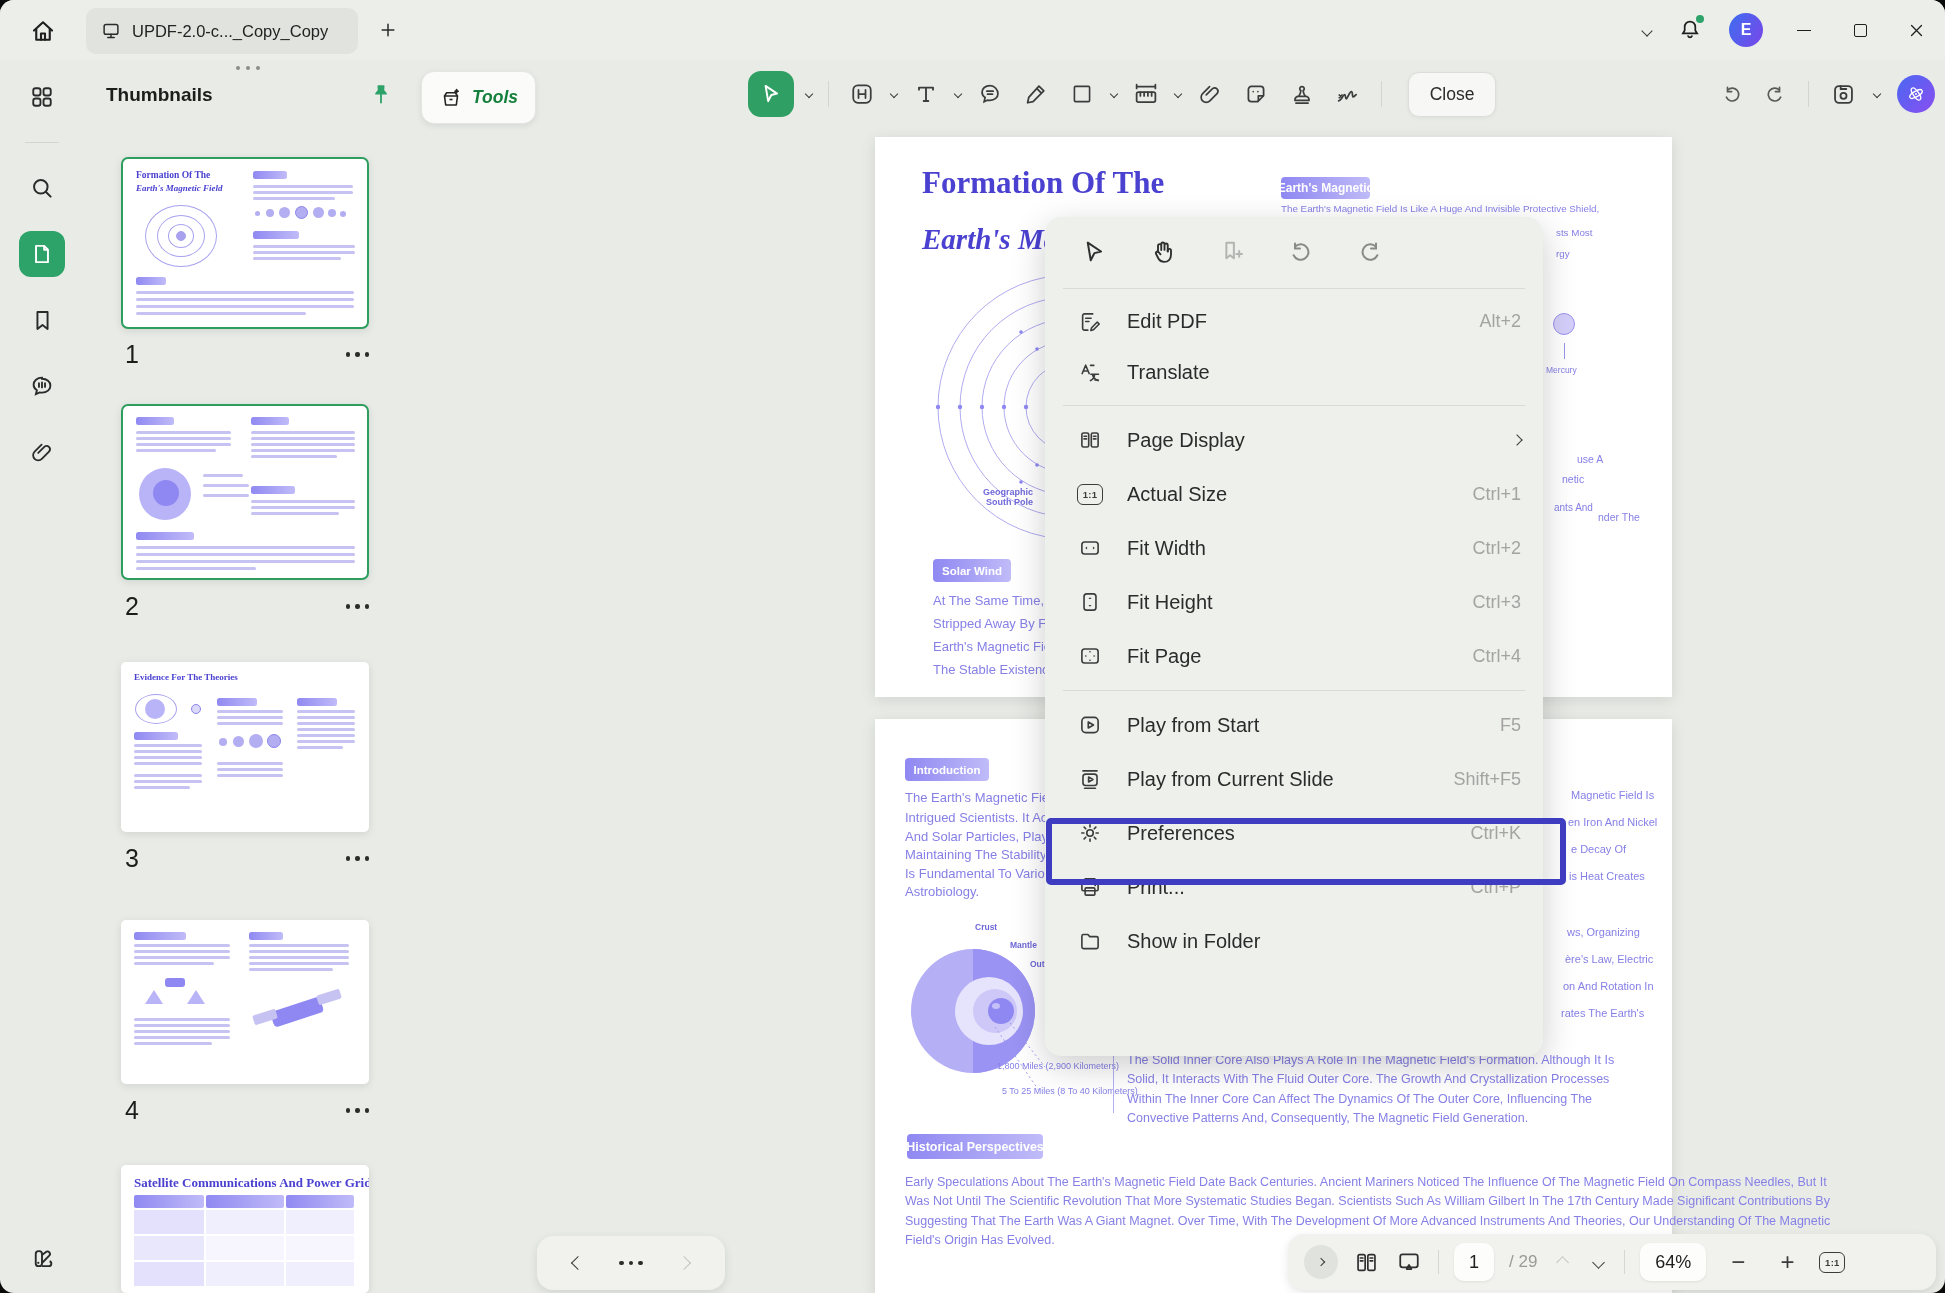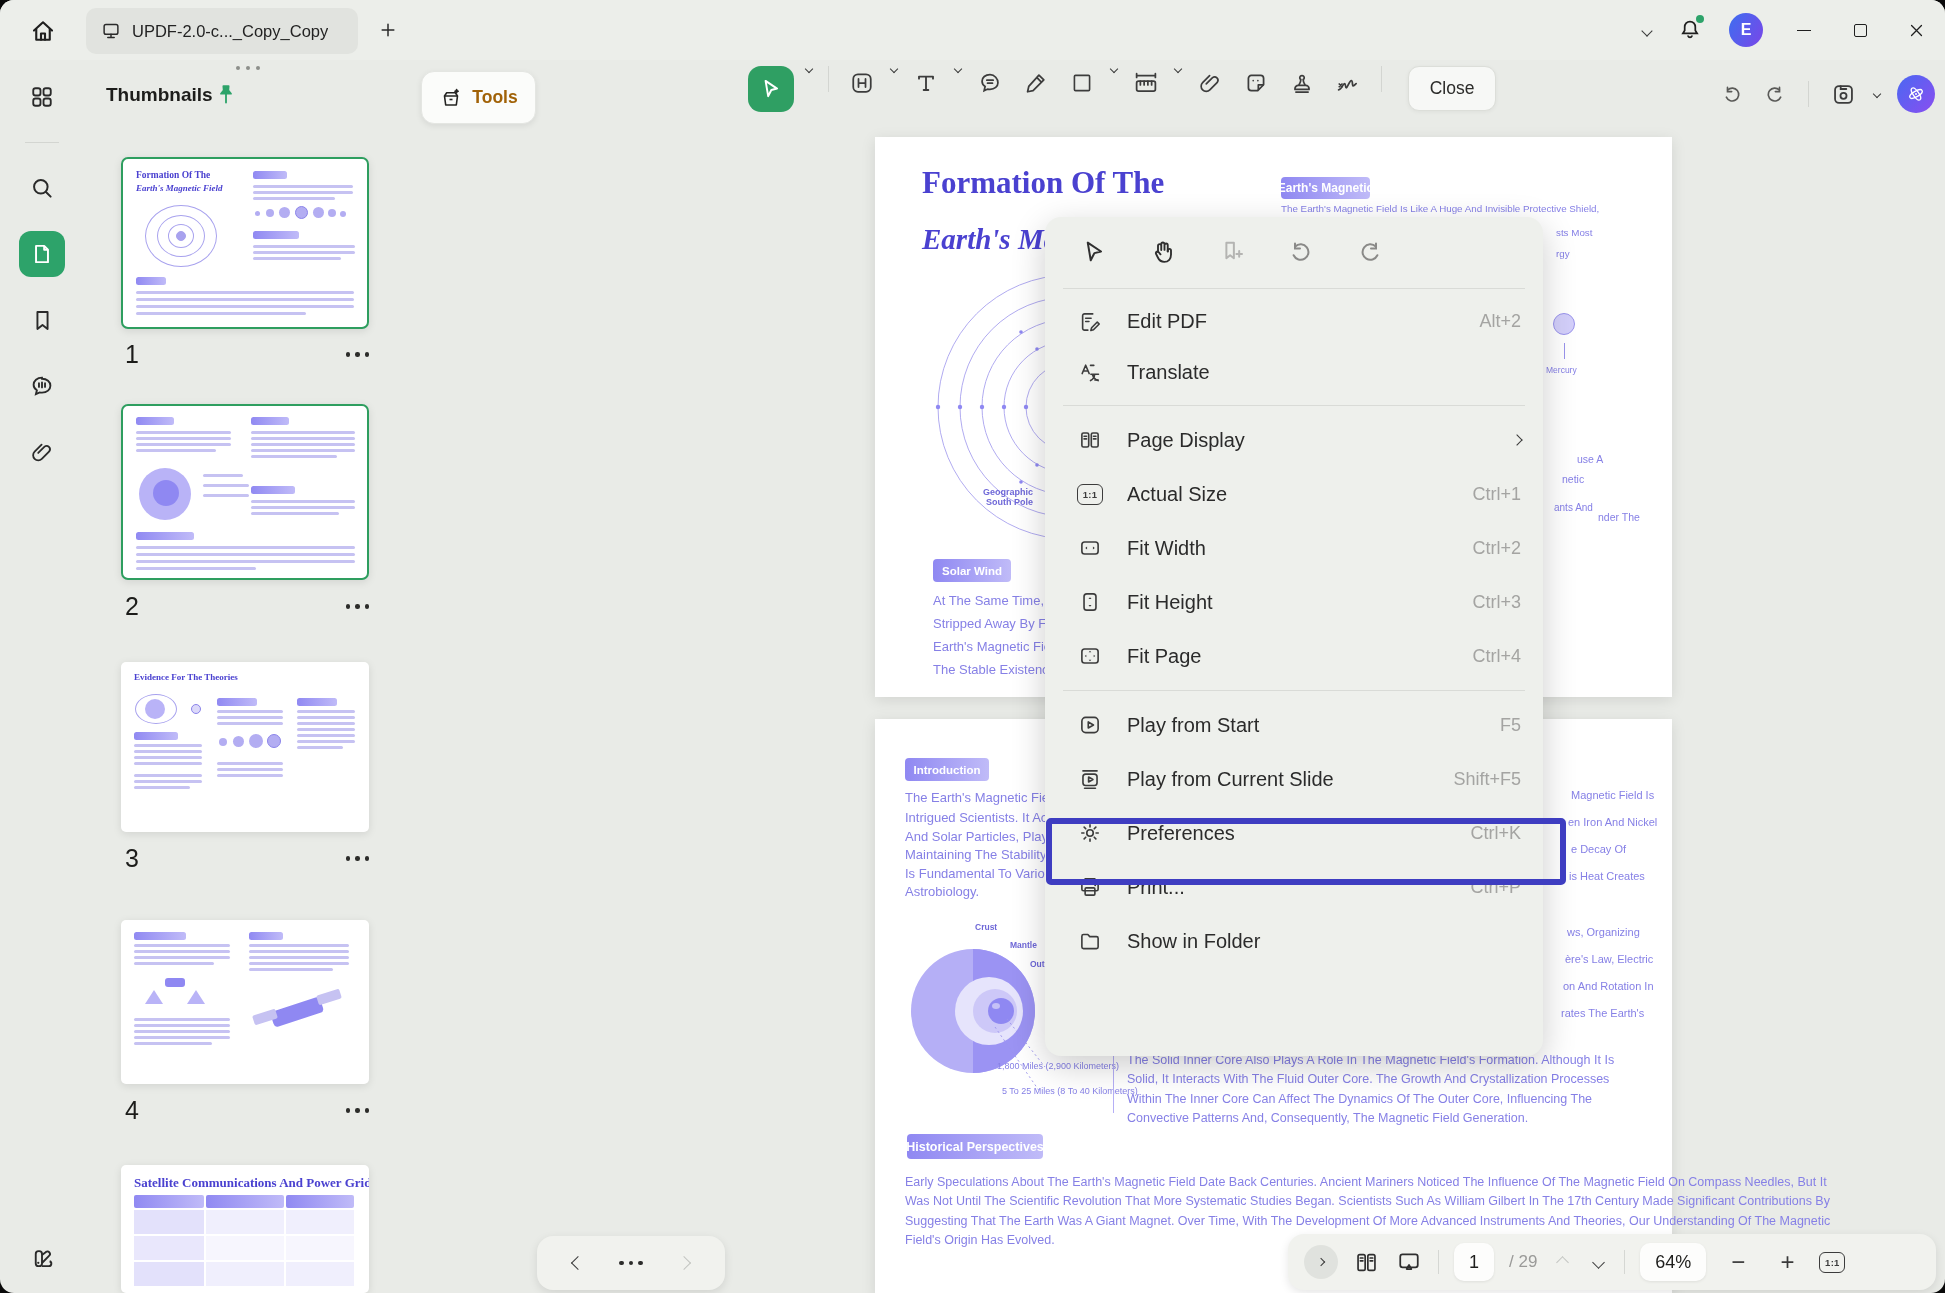--- a/index.html
+++ b/index.html
@@ -31,38 +31,38 @@
   
   .sidebar{position:absolute;left:0;top:60px;width:84px;bottom:0;display:flex;flex-direction:column;align-items:center;}
   .side-ic{width:46px;height:46px;display:flex;align-items:center;justify-content:center;border-radius:12px;margin-bottom:20px;}
   .side-ic.active{background:#2da36a;}
   .side-div{width:34px;border-top:1px solid #d3d5d1;margin:2px 0 22px;}
   .side-bottom{position:absolute;left:19px;bottom:12px;width:46px;height:46px;display:flex;align-items:center;justify-content:center;}
   
   .thumb-panel{position:absolute;left:84px;top:60px;width:336px;bottom:0;}
   .panel-handle{position:absolute;left:152px;top:6px;display:flex;gap:6px;}
   .panel-handle i{width:4px;height:4px;border-radius:50%;background:#8c8e8a;}
-  .panel-head{position:absolute;left:22px;top:22px;right:26px;display:flex;align-items:center;justify-content:flex-start;}
+  .panel-head{position:absolute;left:22px;top:22px;right:26px;display:flex;align-items:center;justify-content:space-between;}
   .panel-title{font-size:19px;font-weight:bold;color:#1d1d1b;}
   .thumb{position:absolute;left:37px;width:248px;background:#fff;border-radius:5px;box-shadow:0 2px 8px rgba(0,0,0,.10);overflow:hidden;}
   .thumb.sel{border:2.5px solid #2e9e5f;border-radius:7px;}
   .thumb-label{position:absolute;left:41px;display:flex;align-items:center;justify-content:space-between;width:244px;}
   .thumb-num{font-size:25px;color:#1c1c1a;}
   .dots3{display:flex;gap:5px;}
   .dots3 i{width:4.5px;height:4.5px;border-radius:50%;background:#2c2c2a;}
   .ln{position:absolute;height:2.5px;background:#c6c2f2;border-radius:2px;}
   .badge-mini{position:absolute;height:8px;border-radius:2.5px;background:linear-gradient(90deg,#9089f2,#c0bbf8);}
   .mini-title{position:absolute;font-family:"Liberation Serif",serif;font-weight:bold;color:#4a41d0;white-space:nowrap;}
   .rings{position:absolute;border:1px solid #a8a2ee;border-radius:50%;}
   .mdot{position:absolute;border-radius:50%;background:#b3adf2;}
   
   .tools-btn{position:absolute;left:421px;top:71px;width:115px;height:53px;background:#fbfcfa;border:1px solid #e4e6e2;
              border-radius:13px;box-shadow:0 2px 6px rgba(0,0,0,.08);display:flex;align-items:center;justify-content:center;gap:9px;}
-  .tools-label{font-size:17.5px;font-weight:bold;color:#a16207;}
-  .toolbar{position:absolute;left:748px;top:66px;height:56px;display:flex;align-items:flex-start;gap:12px;}
+  .tools-label{font-size:17.5px;font-weight:bold;color:#15803d;font-style:italic;}
+  .toolbar{position:absolute;left:748px;top:66px;height:56px;display:flex;align-items:center;gap:12px;}
   .tool{display:flex;align-items:center;justify-content:center;width:34px;height:34px;}
   .tool-sel{width:46px;height:46px;background:#2f9f63;border-radius:13px;display:flex;align-items:center;justify-content:center;}
   .tdiv{width:1px;height:26px;background:#d3d5d1;margin:0 4px;}
   .close-btn{margin-left:10px;width:88px;height:45px;background:#f7f8f6;border:1px solid #dcded9;border-radius:11px;
              display:flex;align-items:center;justify-content:center;font-size:17.5px;color:#2c2c2a;box-shadow:0 1px 4px rgba(0,0,0,.05);}
   .rtoolbar{position:absolute;right:8px;top:66px;height:56px;display:flex;align-items:center;gap:17px;padding-right:2px;}
   .ai-btn{width:38px;height:38px;border-radius:50%;background:linear-gradient(130deg,#4a68f2,#8a4ef0);display:flex;align-items:center;justify-content:center;}
   
   .page{position:absolute;background:#fff;box-shadow:0 3px 14px rgba(0,0,0,.10);}
   .doc-badge{position:absolute;background:linear-gradient(90deg,#8f88f2,#c0bbf8);color:#fff;font-weight:bold;

